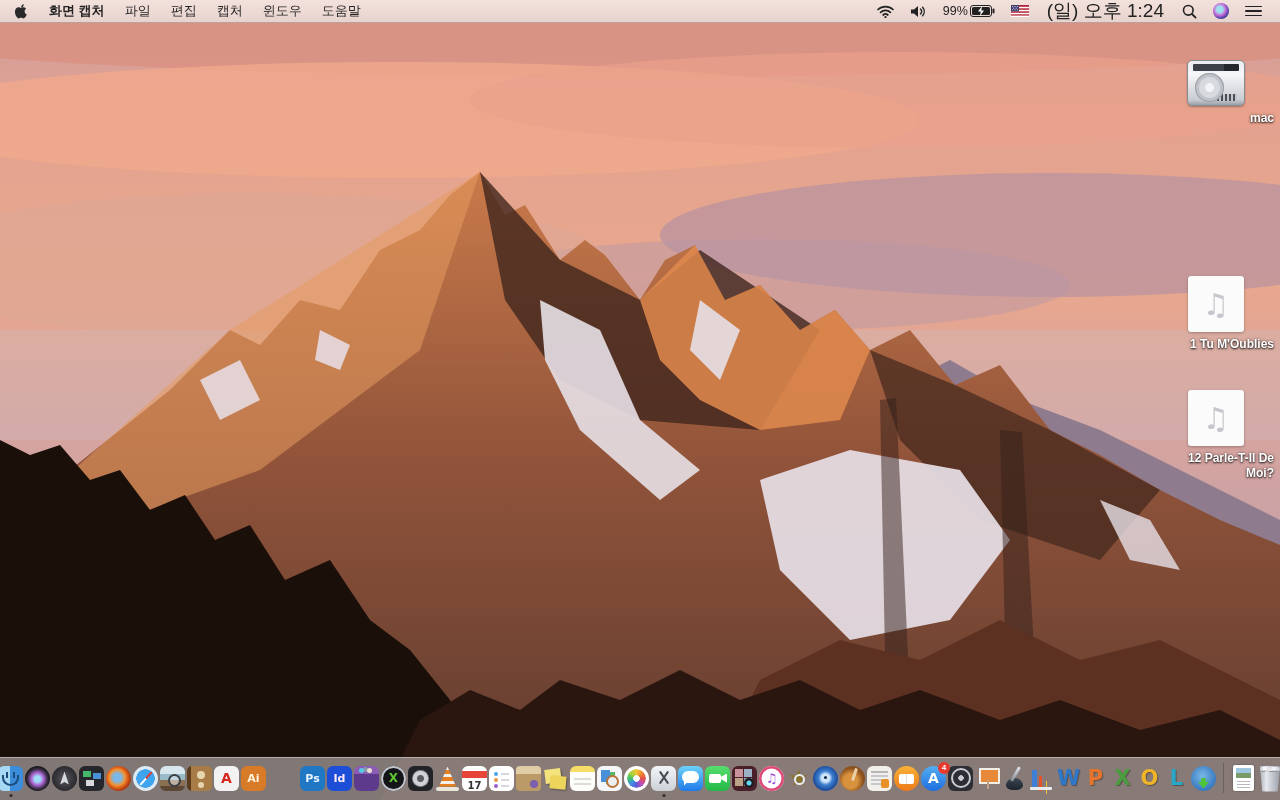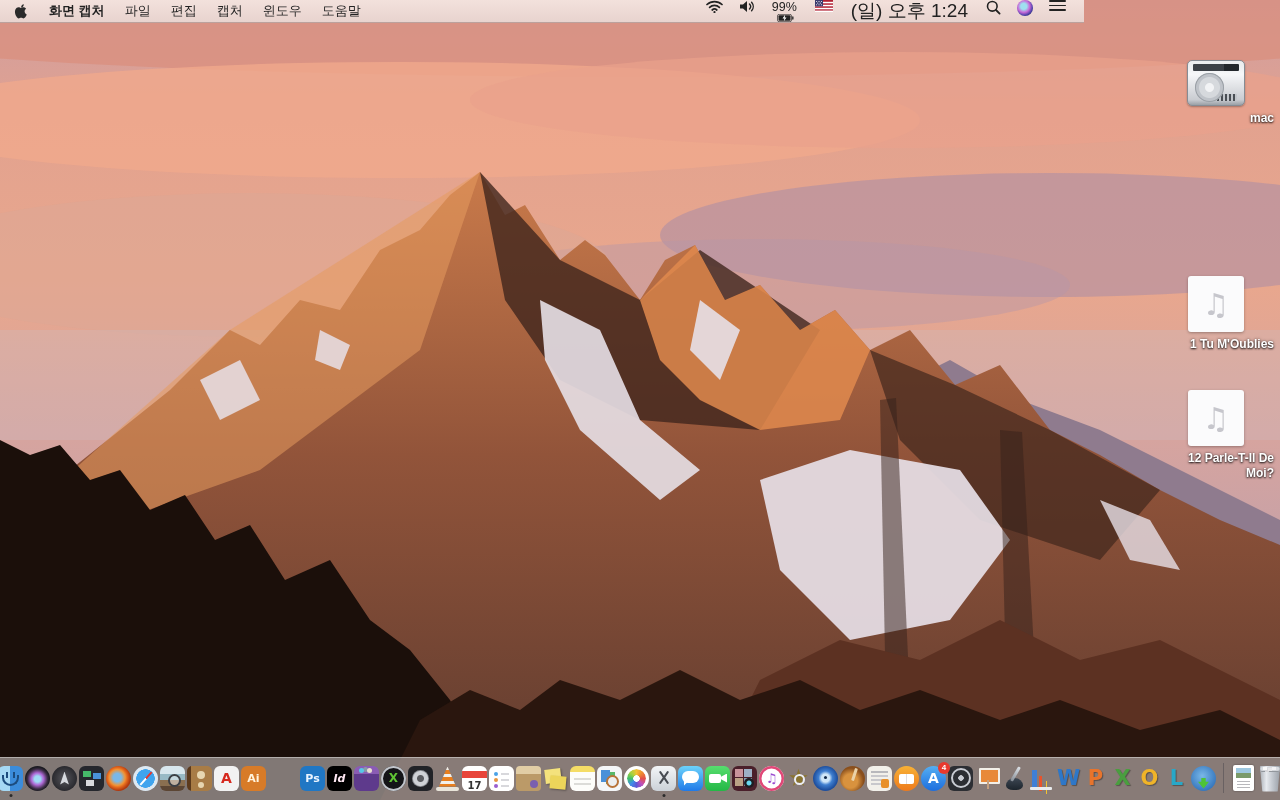--- a/index.html
+++ b/index.html
@@ -3,31 +3,31 @@
 <meta charset="utf-8">
 <style>
   * { box-sizing: border-box; margin: 0; padding: 0; }
   html,body { width:1280px; height:800px; overflow:hidden; font-family:"Liberation Sans","DejaVu Sans",sans-serif; }
   #stage { position:relative; width:1280px; height:800px; background:#b39aa8; }
 
   
   #wallpaper { position:absolute; inset:0; }
 
   
-  #menubar { position:absolute; left:0; top:0; width:1084px; height:23px;
+  #menubar { position:absolute; left:0; top:0; width:1280px; height:23px;
     background:linear-gradient(180deg, rgba(243,227,223,.97), rgba(232,213,209,.97));
     border-bottom:1px solid rgba(120,85,80,.45);
     display:flex; align-items:center; justify-content:space-between;
     font-size:13px; color:#222; z-index:30; }
   #menus { display:flex; align-items:center; list-style:none; height:100%; }
   #menus li { padding:0 10px; display:flex; align-items:center; height:100%; cursor:default; }
   #menus li.apple { padding:0 12px 0 14px; }
   #menus li.appname { font-weight:bold; }
   #status { display:flex; align-items:center; height:100%; padding-right:10px; }
-  .st { display:flex; align-items:center; height:100%; padding:0 8px;flex-direction:column; }
+  .st { display:flex; align-items:center; height:100%; padding:0 8px; }
   .st svg { display:block; }
   #battery-pct { font-size:12.5px; margin-right:2px; }
   #clock { font-size:19px; padding:0 10px; }
   #siri-menu-icon { width:16px; height:16px; border-radius:50%;
     background:radial-gradient(circle at 42% 40%, #9fe0f0 0 3px, #c86ad8 6px, #4a3fa8 9px, #17172b 12px); }
   .hamburger { width:17px; height:11px; display:flex; flex-direction:column; justify-content:space-between; }
   .hamburger i { display:block; height:1.8px; background:#222; border-radius:1px; }
 
   
   #desk { position:absolute; right:6px; top:24px; width:116px; height:740px; z-index:5; }
@@ -338,21 +338,21 @@
         <div class="ic k-adobe" style="background: rgb(215, 123, 40); color: rgb(255, 243, 220);">
           <span>Ai</span>
         </div>
       </div>
       <div class="di">
         <div class="ic k-adobe" style="background: rgb(32, 119, 196); color: rgb(234, 244, 255); margin-left: 32px;">
           <span>Ps</span>
         </div>
       </div>
       <div class="di">
-        <div class="ic k-adobe" style="background: #000000; color: rgb(255, 233, 244); font-style: italic;">
+        <div class="ic k-adobe" style="background: #1d4ed8; color: rgb(255, 233, 244);">
           <span>Id</span>
         </div>
       </div>
       <div class="di">
         <div class="ic k-toast"></div>
       </div>
       <div class="di">
         <div class="ic k-xld">
           <span>X</span>
         </div>

